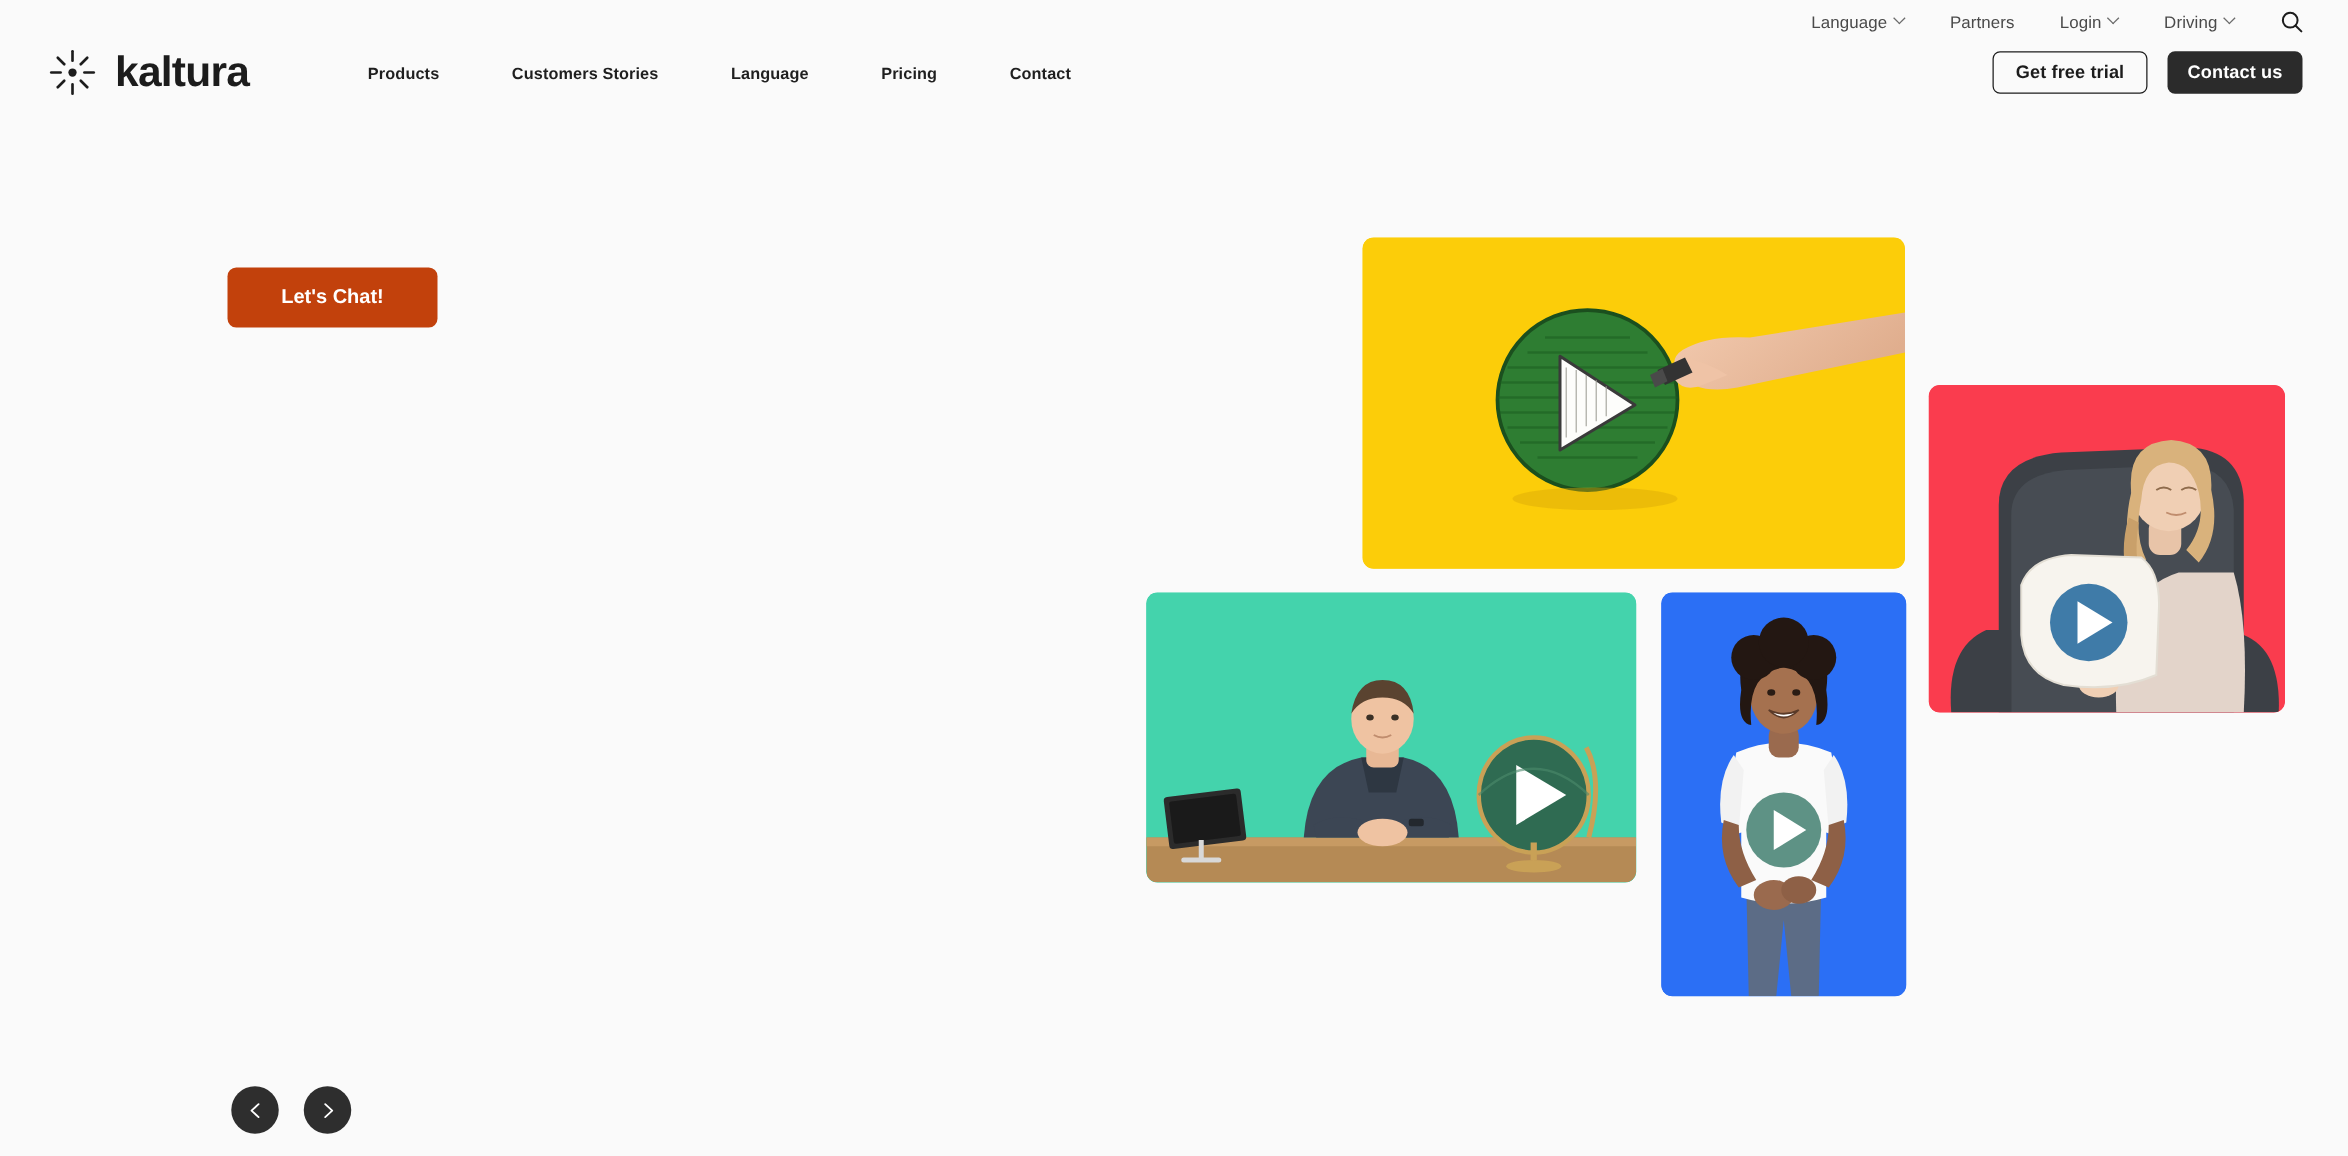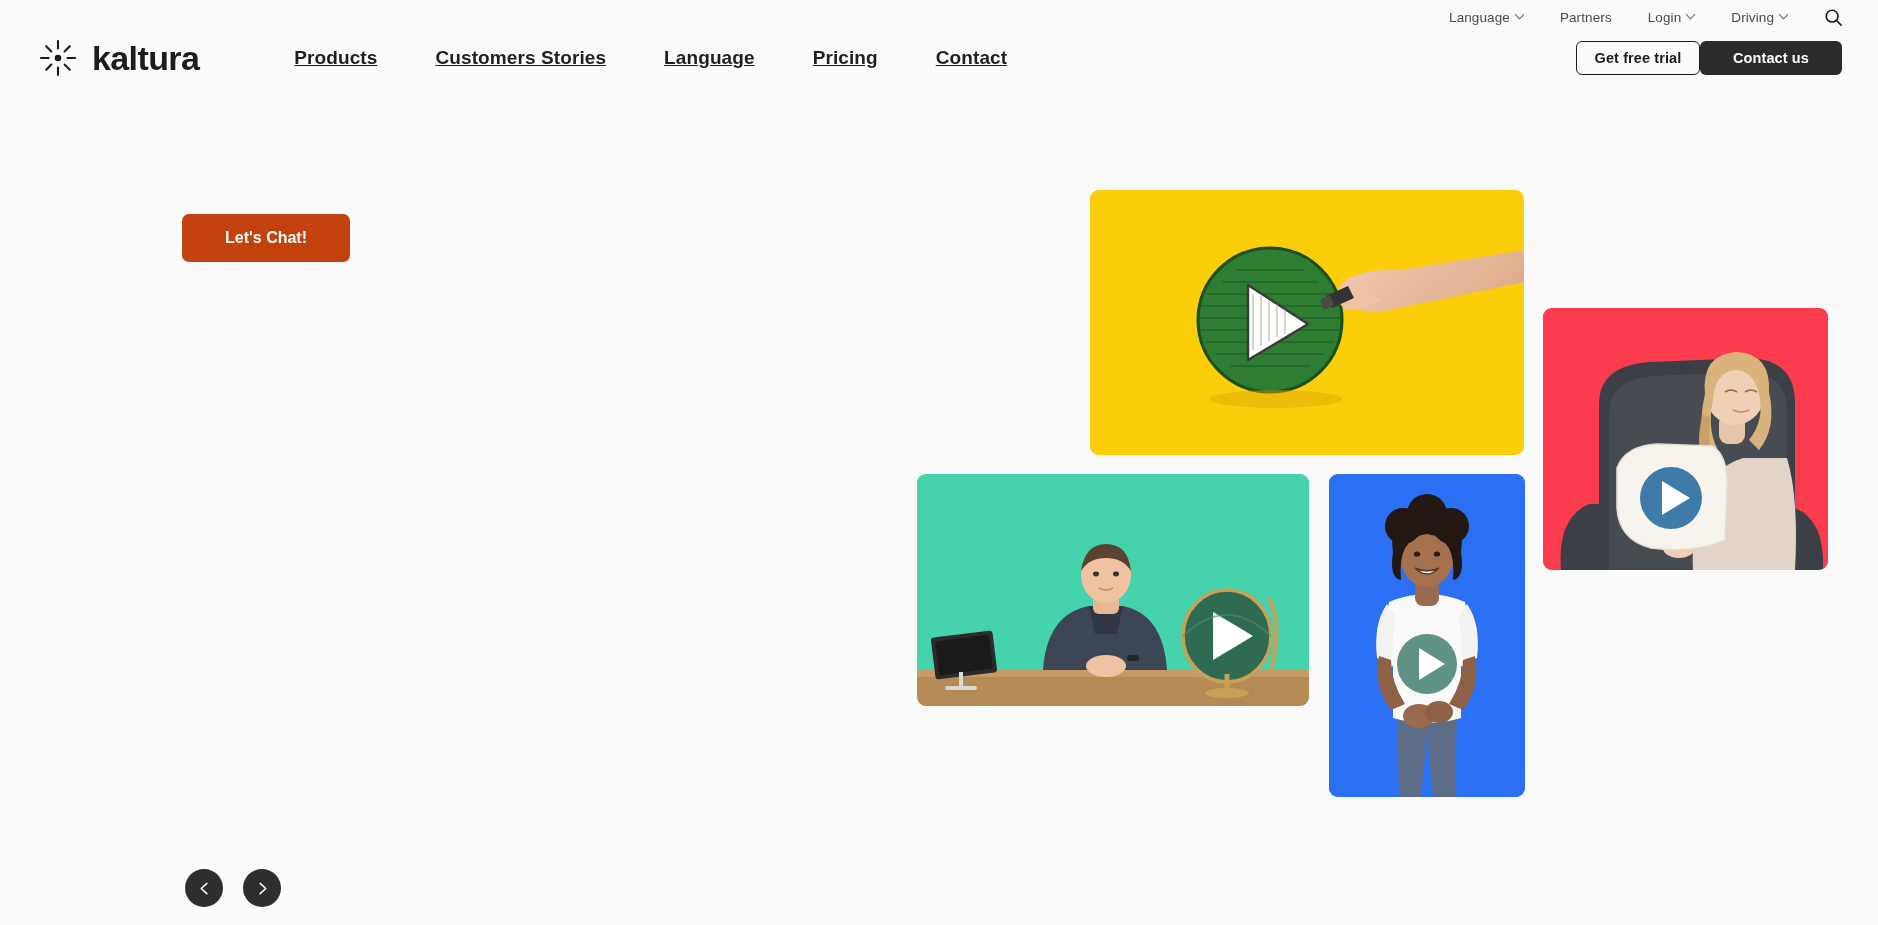--- a/index.html
+++ b/index.html
@@ -45,35 +45,35 @@
     display: flex; align-items: center; gap: 14px;
     margin-left: 38px; cursor: pointer;
   }
   .logo-mark { width: 40px; height: 40px; flex: 0 0 40px; }
   .logo-text {
     font-size: 34px; font-weight: 700; color: #1C1C1C;
     letter-spacing: -0.6px; line-height: 1;
   }
   .mainnav { display: flex; align-items: center; margin-left: 66px; }
   .nav-item {
-    font-size: 19px; font-weight: 600; color: #1F1F1F;
-    padding: 0 29px; cursor: pointer; white-space: nowrap; letter-spacing: .1px; text-decoration: underline;
-  }
-  .header-cta { margin-left: auto; display: flex; align-items: center; margin-right: 36px; }
+    font-size: 13px; font-weight: 600; color: #1F1F1F;
+    padding: 0 29px; cursor: pointer; white-space: nowrap; letter-spacing: .1px;
+  }
+  .header-cta { margin-left: auto; display: flex; align-items: center; gap: 16px; margin-right: 36px; }
   .btn {
     display: flex; align-items: center; justify-content: center;
     font-size: 14.5px; font-weight: 700; cursor: pointer;
     border-radius: 6px; white-space: nowrap; letter-spacing: .1px;
   }
   .btn-outline {
     width: 124px; height: 34px; border: 1.4px solid #1C1C1C;
     background: #FAFAFA; color: #1C1C1C;
   }
   .btn-dark {
-    width: 142px; height: 34px; background: #2B2B2B; color: #FFFFFF; border: none;
+    width: 108px; height: 34px; background: #2B2B2B; color: #FFFFFF; border: none;
   }
 
   
   .hero-text { position: absolute; left: 182px; top: 172px; width: 600px; }
   .hero-title {
     font-size: 49px; font-weight: 700; color: #141414;
     line-height: 1.17; letter-spacing: -1px;
   }
   .hero-sub {
     margin-top: 26px; font-size: 19.5px; color: #4D4D4D;

